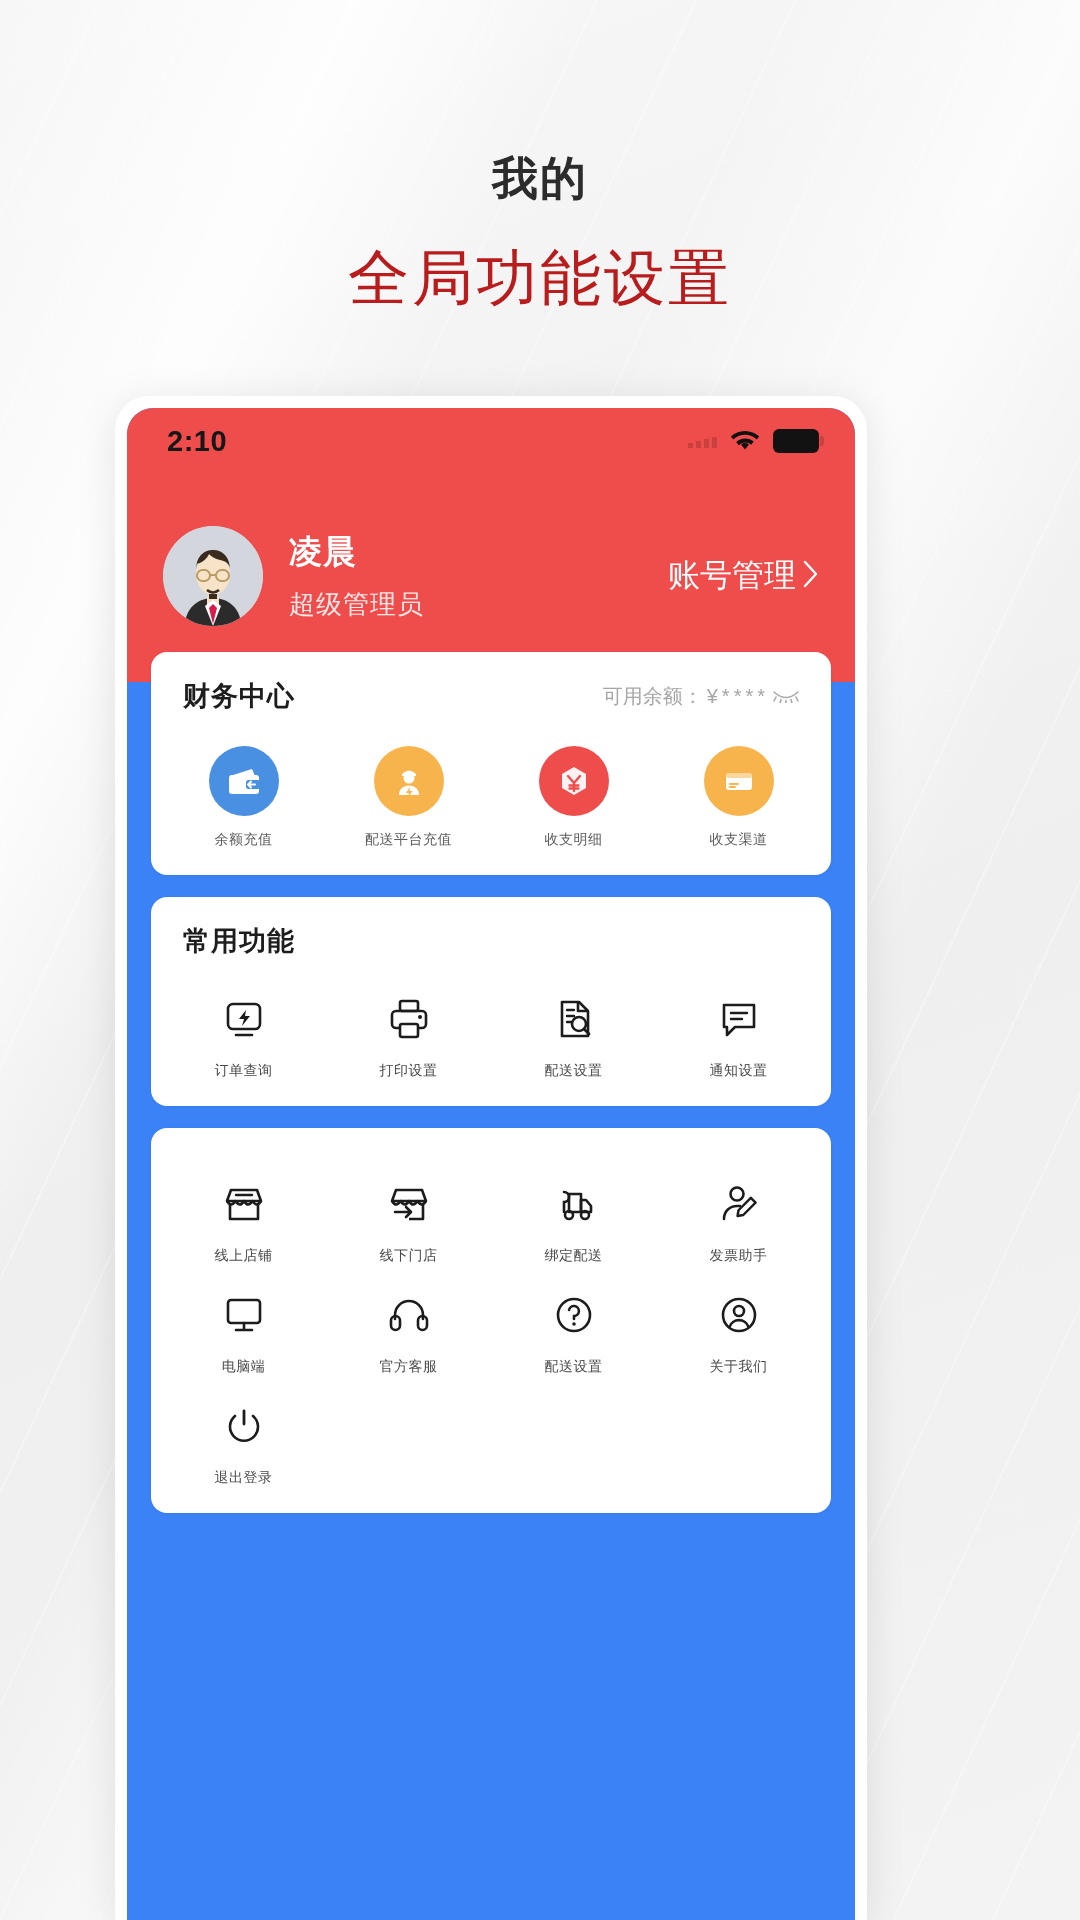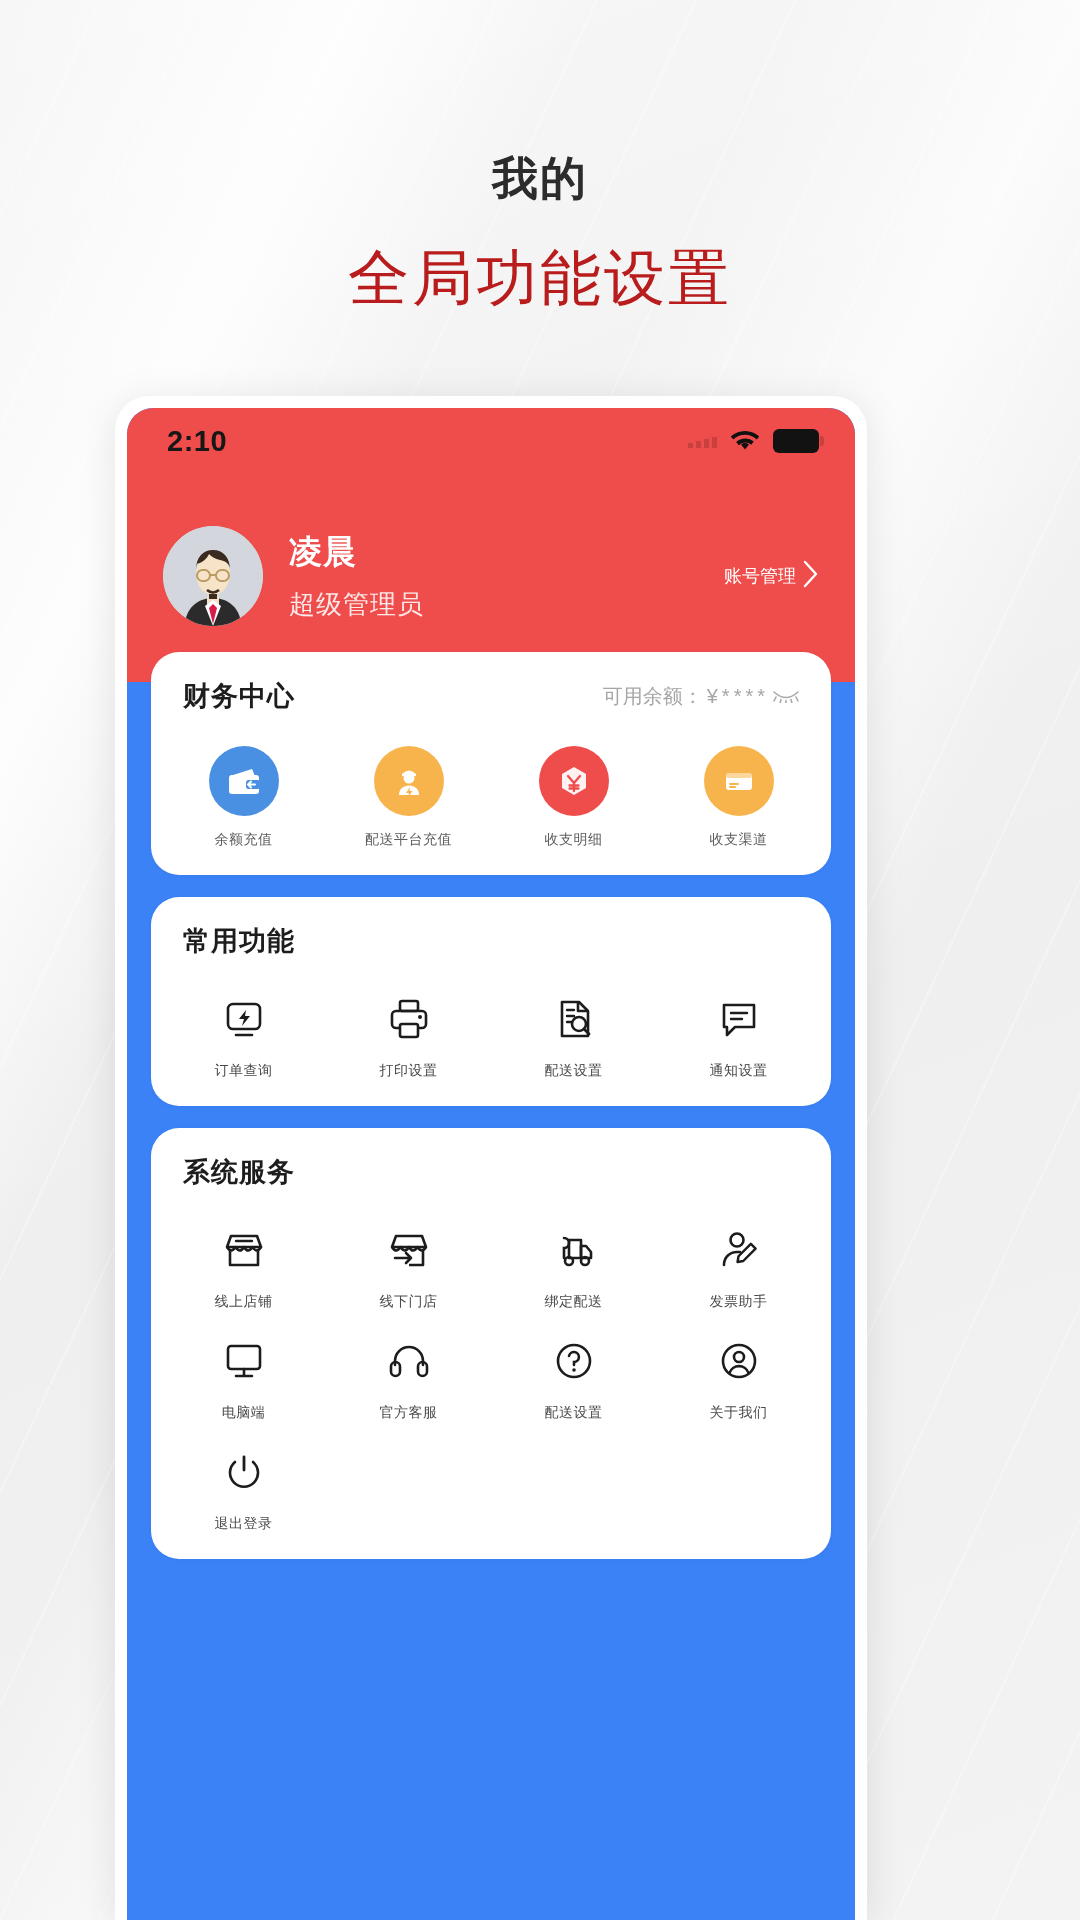--- a/index.html
+++ b/index.html
@@ -112,30 +112,30 @@
     background:#d3d6dd;
     overflow:hidden;
     flex:0 0 auto;
     position:relative;
   }
   .who { margin-left:26px; flex:1 1 auto; }
   .uname { font-size:33px; color:#fff; font-weight:bold; letter-spacing:1px; }
   .urole { font-size:26px; color:#fde8e8; margin-top:12px; letter-spacing:1px; }
   .acct {
     display:flex; align-items:center; gap:7px;
-    font-size:18px; color:#ffffff;
+    font-size:32px; color:#ffffff;
     white-space:nowrap;
   }
   .acct .chev { font-size:26px; line-height:1; }
 
   
   .cards { padding:0 24px; margin-top:-30px; position:relative; }
   .card {
     background:#fff;
-    border-radius:28px;
+    border-radius:16px;
     padding:26px 10px 26px 10px;
     margin-bottom:22px;
     box-shadow:0 1px 4px rgba(0,0,0,.035);
   }
   .card-head {
     display:flex; align-items:center; justify-content:space-between;
     padding:0 22px;
     margin-bottom:10px;
   }
   .card-title { font-size:27px; font-weight:bold; color:#1d1d1d; letter-spacing:1px; }
@@ -343,23 +343,20 @@
                   <path d="M18 20h16M18 26h11" stroke="#1c1c1c" stroke-width="2.4" stroke-linecap="round"></path>
                 </svg>
             </div>
             <div class="cell-label dark">通知设置</div>
           </div>
 
         </div>
       </div>
 
       <div class="card">
-        <div class="card-head">
-          <div class="card-title">系统服务</div>
-        </div>
         <div class="grid">
 
           <div class="cell">
             <div class="ln">
               <svg width="52" height="52" viewBox="0 0 52 52">
                   <path d="M13 12h26l4 11H9z" fill="none" stroke="#1c1c1c" stroke-width="2.6" stroke-linejoin="round"></path>
                   <path d="M9 23q4 7 8.5 0Q22 30 26 23q4 7 8.5 0Q39 30 43 23" fill="none" stroke="#1c1c1c" stroke-width="2.6" stroke-linejoin="round"></path>
                   <path d="M12 27v14h28V27" fill="none" stroke="#1c1c1c" stroke-width="2.6" stroke-linejoin="round"></path>
                   <path d="M18 17h16" stroke="#1c1c1c" stroke-width="2.4" stroke-linecap="round"></path>
                 </svg>

